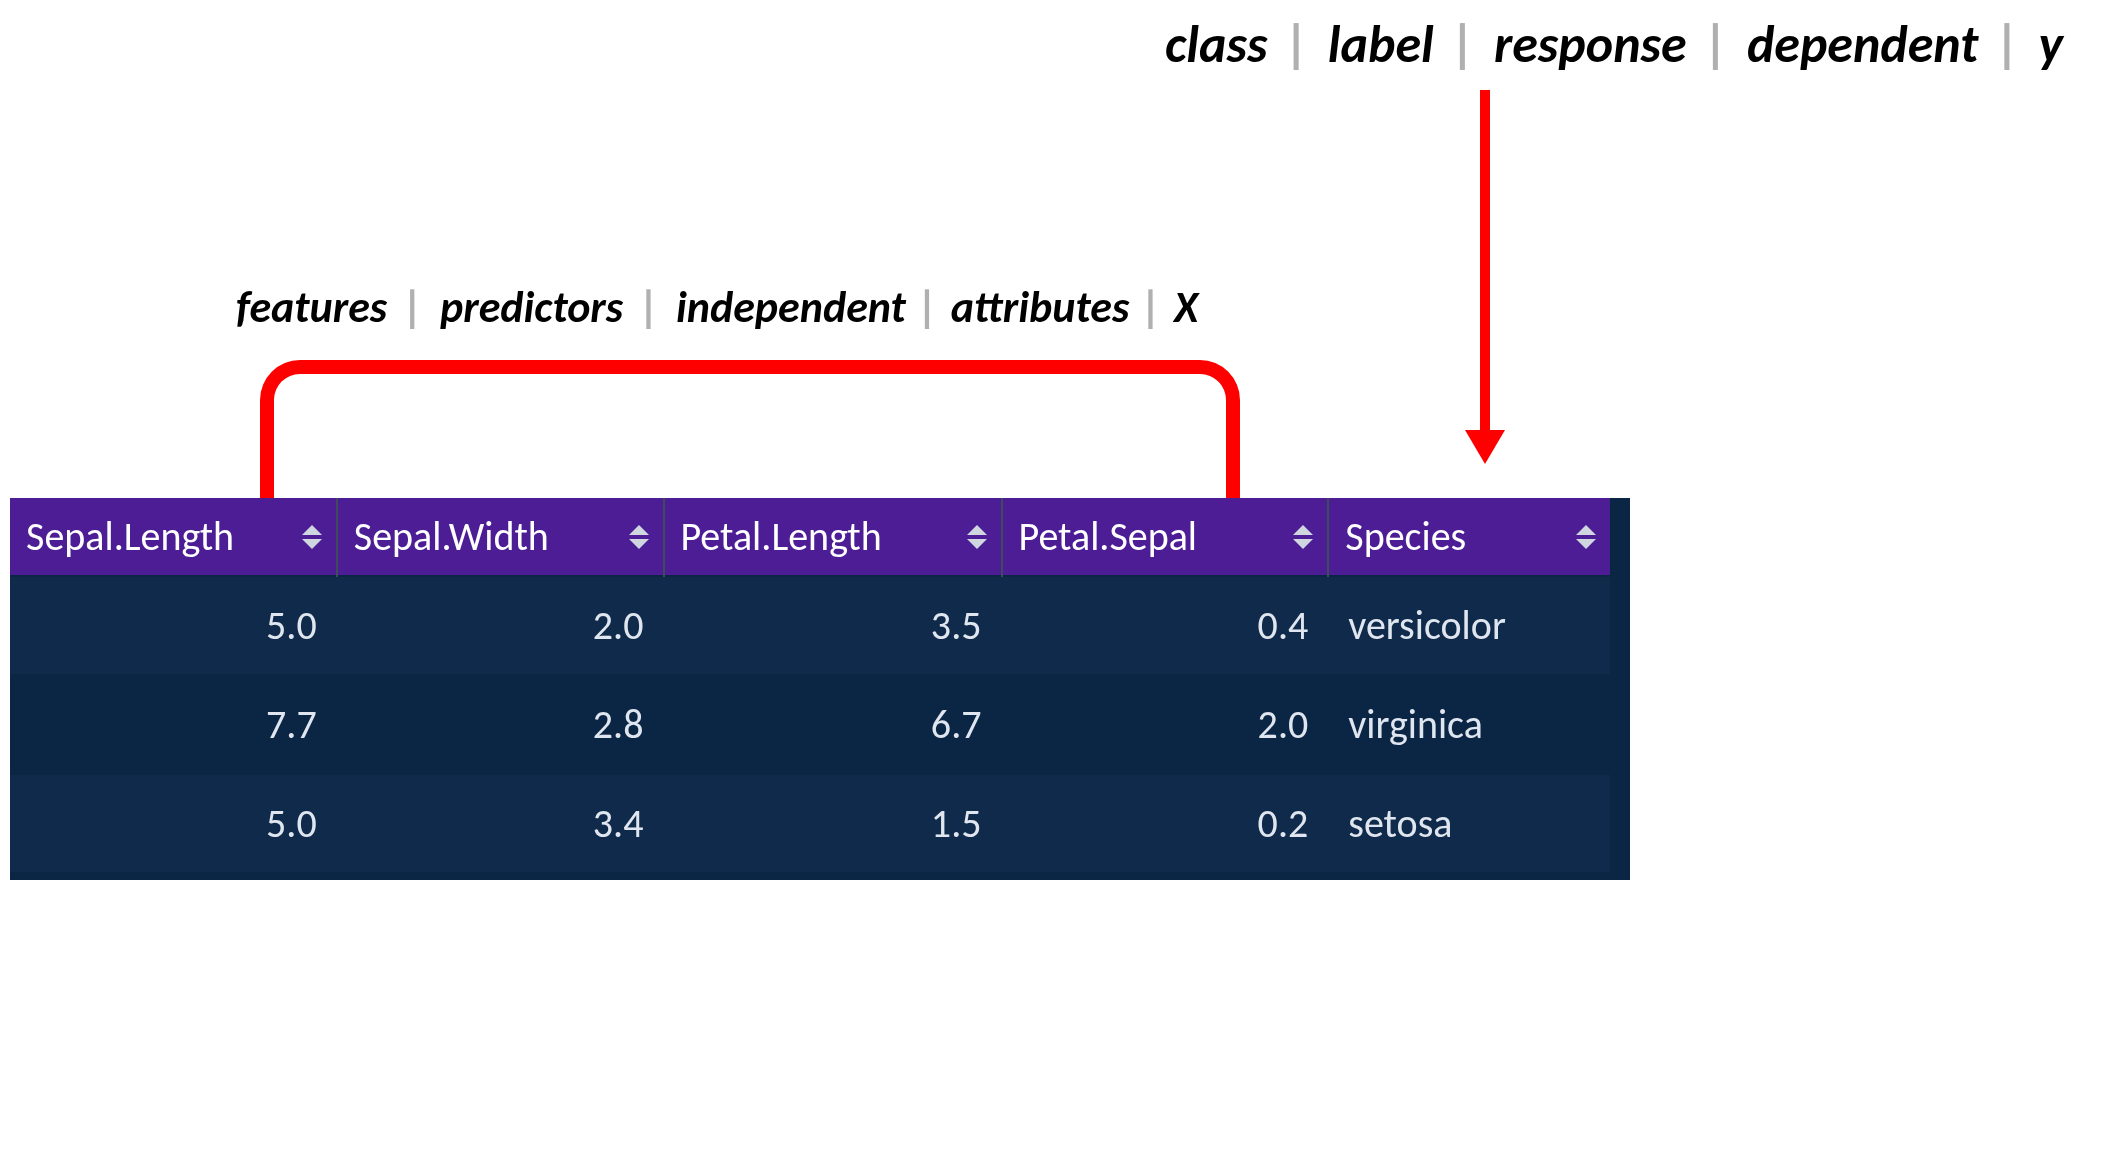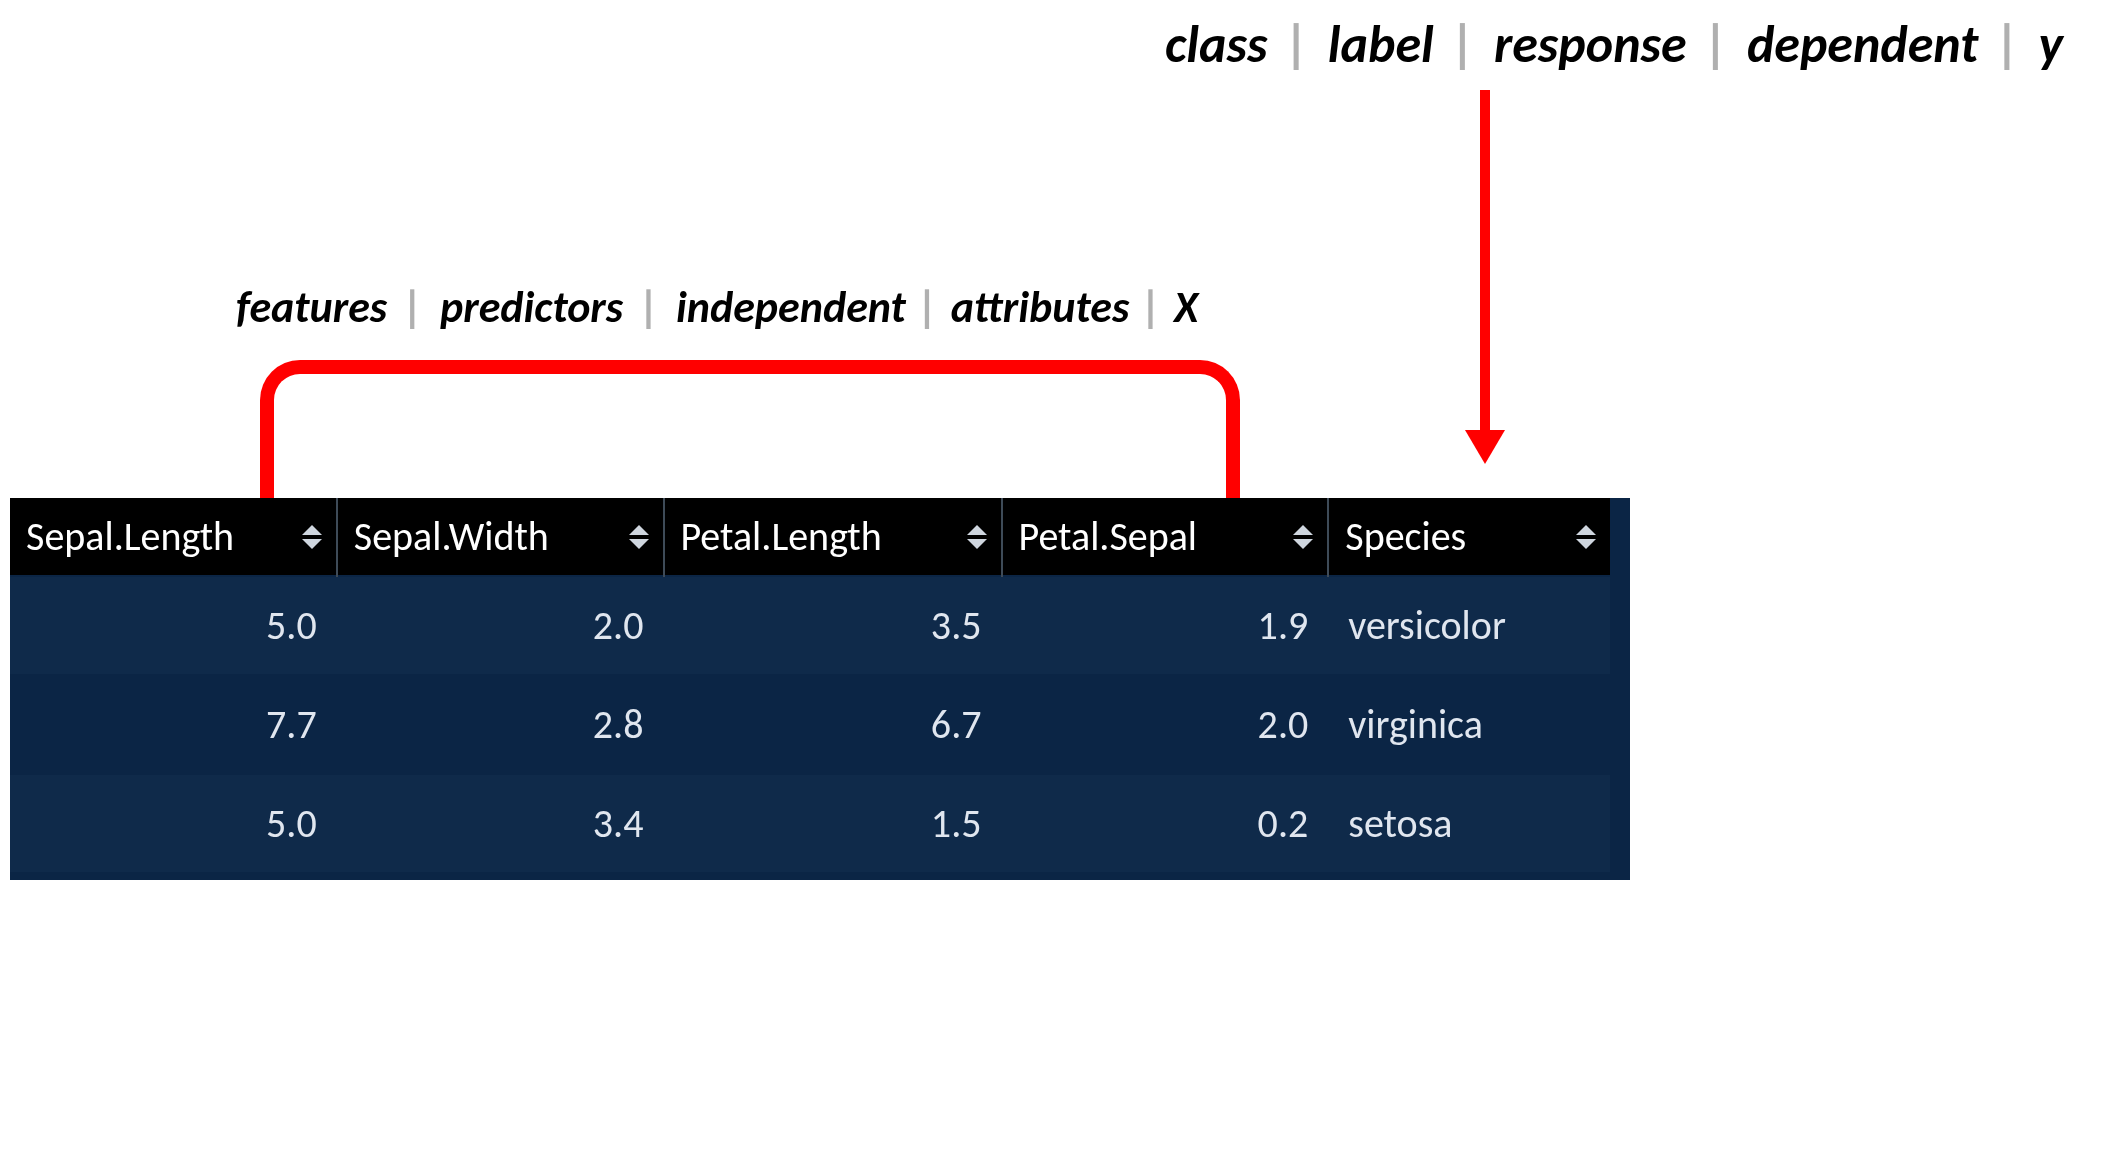--- a/index.html
+++ b/index.html
@@ -85,21 +85,21 @@
     border-bottom: 8px solid #0b2545;
     box-sizing: border-box;
   }
   table.data {
     border-collapse: collapse;
     width: 100%;
     font-size: 40px;
     color: #e0e6ef;
   }
   table.data th {
-    background: #000000;
+    background: #4c1d95;
     color: #ffffff;
     font-weight: 400;
     text-align: left;
     padding: 14px 20px 14px 16px;
     border-right: 2px solid #3e4b58;
     position: relative;
     height: 68px;
     box-sizing: border-box;
   }
   table.data th:last-child { border-right: none; margin-top: 24px; }
@@ -220,21 +220,21 @@
               <span class="down"></span>
             </span>
         </th>
       </tr>
     </thead>
     <tbody>
       <tr>
         <td class="num">5.0</td>
         <td class="num">2.0</td>
         <td class="num">3.5</td>
-        <td class="num">1.9</td>
+        <td class="num">0.4</td>
         <td class="txt">versicolor</td>
       </tr>
       <tr>
         <td class="num">7.7</td>
         <td class="num">2.8</td>
         <td class="num">6.7</td>
         <td class="num">2.0</td>
         <td class="txt">virginica</td>
       </tr>
       <tr>

